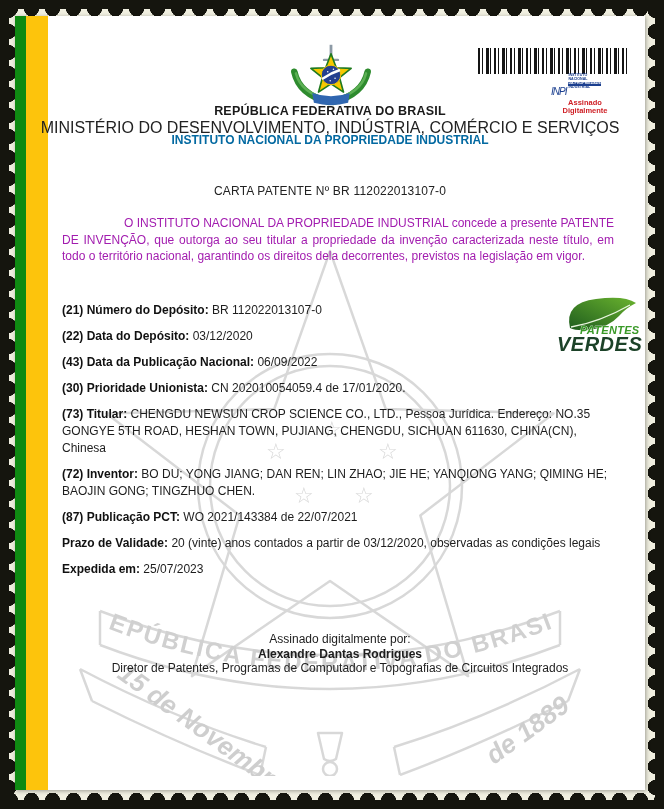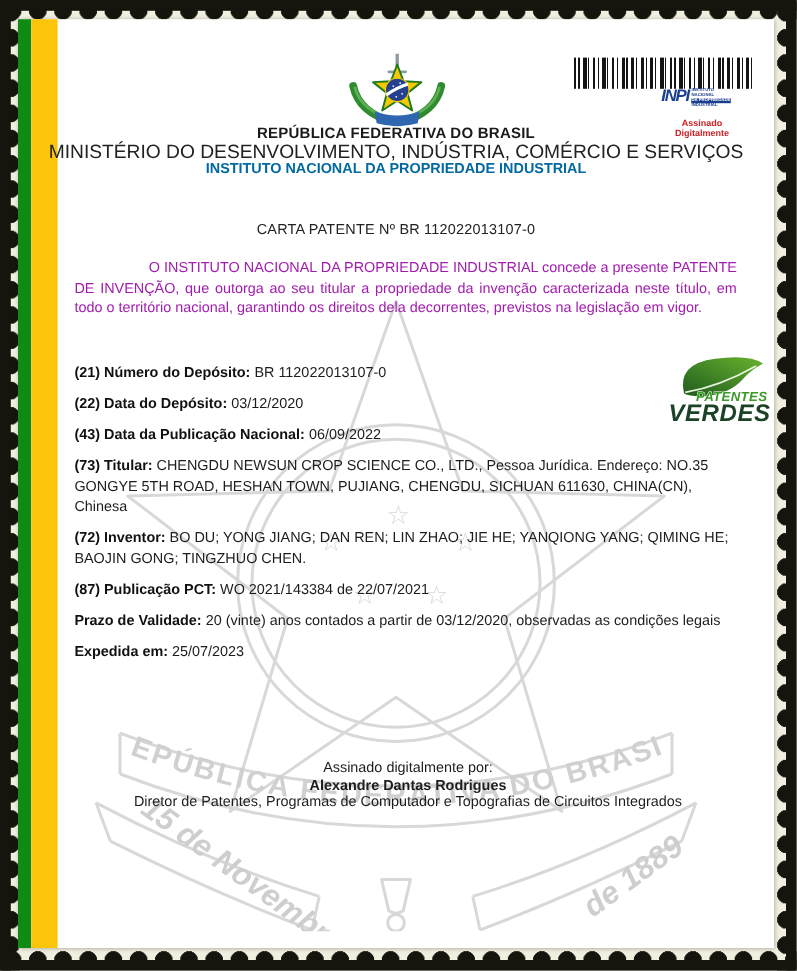--- a/index.html
+++ b/index.html
@@ -49,21 +49,21 @@
   .field{margin-bottom:9px;}
   .field b{color:#111;}
 
   .sig{top:616px;font-size:12px;line-height:14.5px;color:#1d1d1d;margin-left:20px;}
   .sig .name{font-weight:bold;}
 
   
   .barcode{top:32px;left:463px;width:150px;height:26px;
     background:repeating-linear-gradient(90deg,#141414 0 2px,#fff 2px 4px,#141414 4px 5px,#fff 5px 8px,#141414 8px 11px,#fff 11px 12px,#141414 12px 13px,#fff 13px 16px);}
   .inpi{top:57px;left:536px;width:72px;display:flex;gap:2px;align-items:flex-start;}
-  .inpi-acronym{font-size:14px;font-weight:bold;font-style:italic;color:#1b3f8f;letter-spacing:-1px;line-height:13px;}
+  .inpi-acronym{font-size:10px;font-weight:normal;font-style:italic;color:#1b3f8f;letter-spacing:-1px;line-height:13px;margin-top:12px;}
   .inpi-org{display:flex;flex-direction:column;padding-top:1px;}
   .inpi-org span{font-size:3.6px;line-height:3.9px;color:#1b3f8f;font-weight:bold;white-space:nowrap;}
   .inpi-org span.rev{background:#1b3f8f;color:#fff;}
   .badge{top:83px;left:520px;width:100px;text-align:center;color:#cf2026;font-weight:bold;
     font-size:7.5px;line-height:8px;}
 
   .verdes{top:277px;left:541px;}
 </style>
 </head>
 <body>
@@ -146,20 +146,21 @@
       <div class="abs ctr h-ministry">MINISTÉRIO DO DESENVOLVIMENTO, INDÚSTRIA, COMÉRCIO E SERVIÇOS</div>
       <div class="abs ctr h-institute">INSTITUTO NACIONAL DA PROPRIEDADE INDUSTRIAL</div>
       <div class="abs ctr h-carta">CARTA PATENTE Nº BR 112022013107-0</div>
 
       <div class="abs grant">O INSTITUTO NACIONAL DA PROPRIEDADE INDUSTRIAL concede a presente PATENTE DE INVENÇÃO, que outorga ao seu titular a propriedade da invenção caracterizada neste título, em todo o território nacional, garantindo os direitos dela decorrentes, previstos na legislação em vigor.</div>
 
       <div class="abs fields">
           <div class="field"><b>(21) Número do Depósito:</b><span> BR 112022013107-0</span></div>
           <div class="field"><b>(22) Data do Depósito:</b><span> 03/12/2020</span></div>
           <div class="field"><b>(43) Data da Publicação Nacional:</b><span> 06/09/2022</span></div>
+          <div class="field"><b>(30) Prioridade Unionista:</b><span> CN 202010054059.4 de 17/01/2020.</span></div>
           <div class="field"><b>(73) Titular:</b><span> CHENGDU NEWSUN CROP SCIENCE CO., LTD., Pessoa Jurídica. Endereço: NO.35 GONGYE 5TH ROAD, HESHAN TOWN, PUJIANG, CHENGDU, SICHUAN 611630, CHINA(CN), Chinesa</span></div>
           <div class="field"><b>(72) Inventor:</b><span> BO DU; YONG JIANG; DAN REN; LIN ZHAO; JIE HE; YANQIONG YANG; QIMING HE; BAOJIN GONG; TINGZHUO CHEN.</span></div>
           <div class="field"><b>(87) Publicação PCT:</b><span> WO 2021/143384 de 22/07/2021</span></div>
           <div class="field"><b>Prazo de Validade:</b><span> 20 (vinte) anos contados a partir de 03/12/2020, observadas as condições legais</span></div>
           <div class="field"><b>Expedida em:</b><span> 25/07/2023</span></div>
         </div>
 
       <svg class="abs verdes" width="92" height="62" viewBox="0 0 92 62">
         <defs>
           <linearGradient id="leafg" x1="0" y1="1" x2="1" y2="0">

